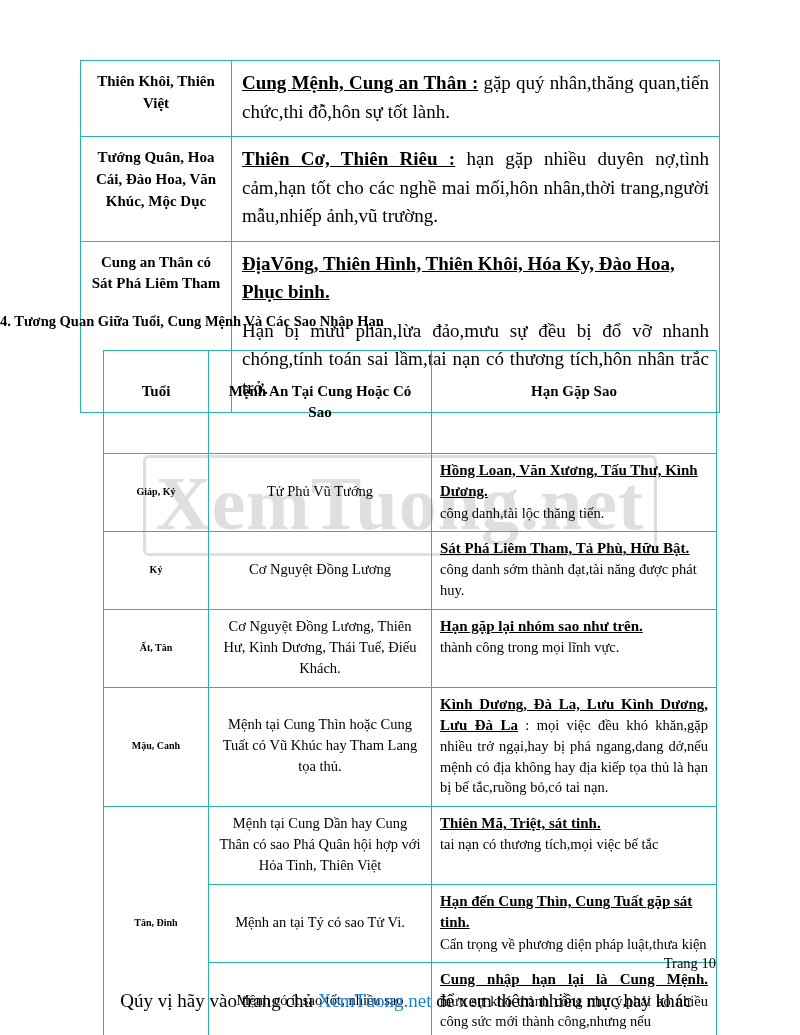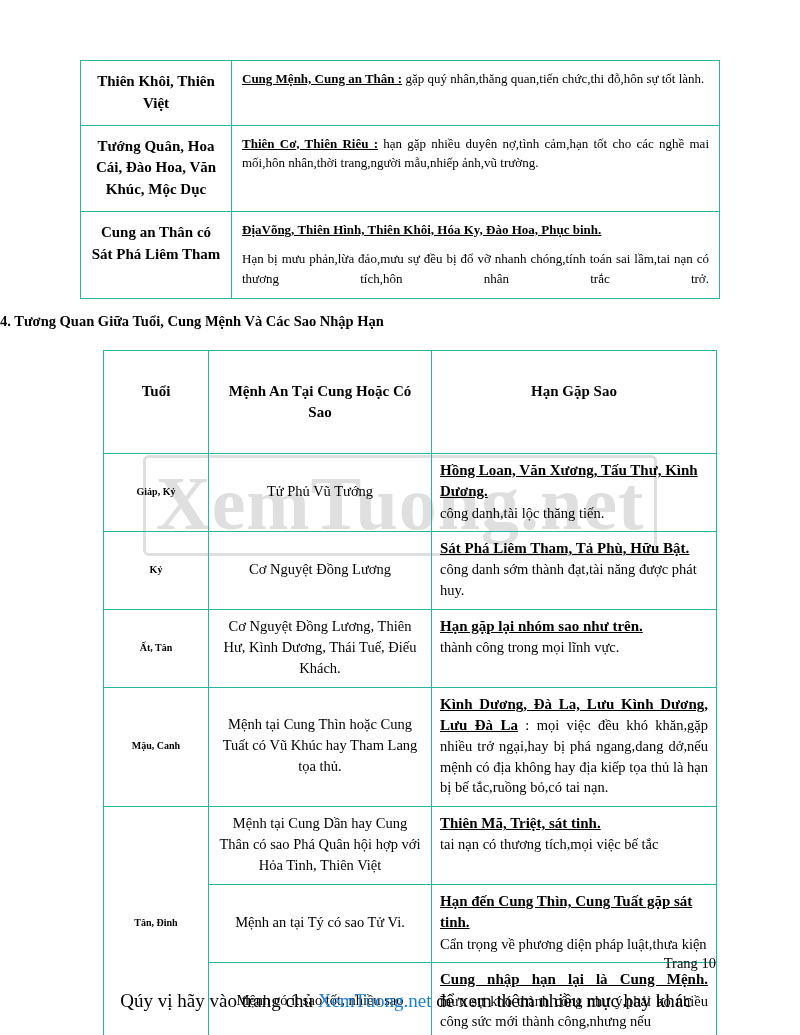--- a/index.html
+++ b/index.html
@@ -67,21 +67,21 @@
   }
   #table1 td.lbl {
     width: 130px;
     text-align: center;
     font-weight: bold;
     font-size: 15px;
     line-height: 1.45;
     padding-top: 10px;
   }
   #table1 td.body {
-    font-size: 13px;
+    font-size: 19px;
     line-height: 1.5;
   }
   .u-bold {
     font-weight: bold;
     text-decoration: underline;
   }
   .just {
     text-align: justify;
   }
   .spread {

